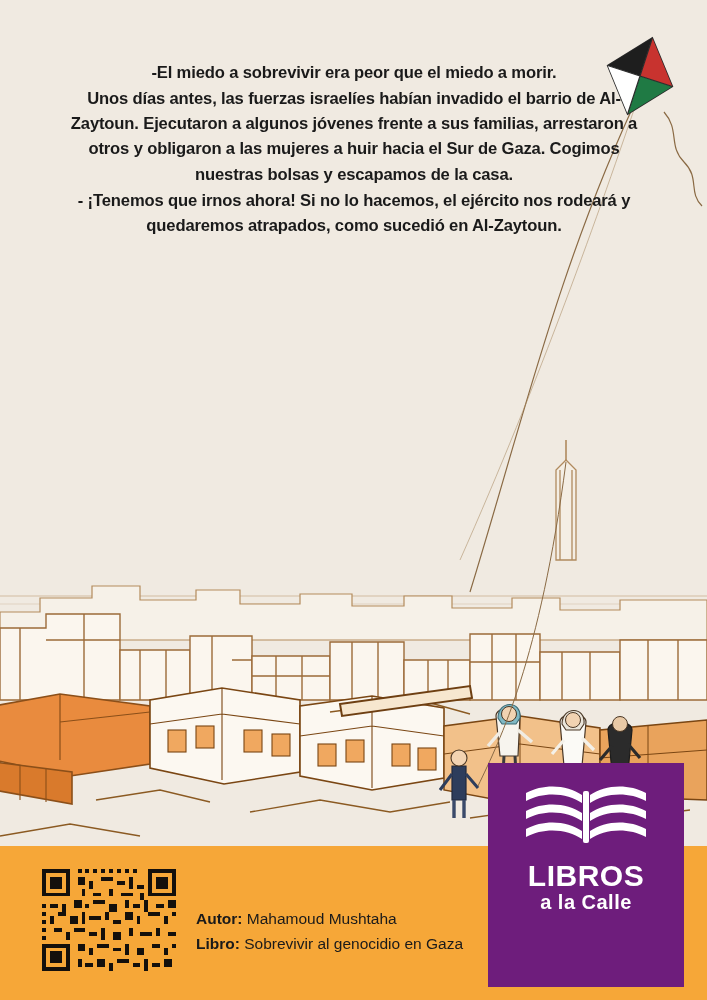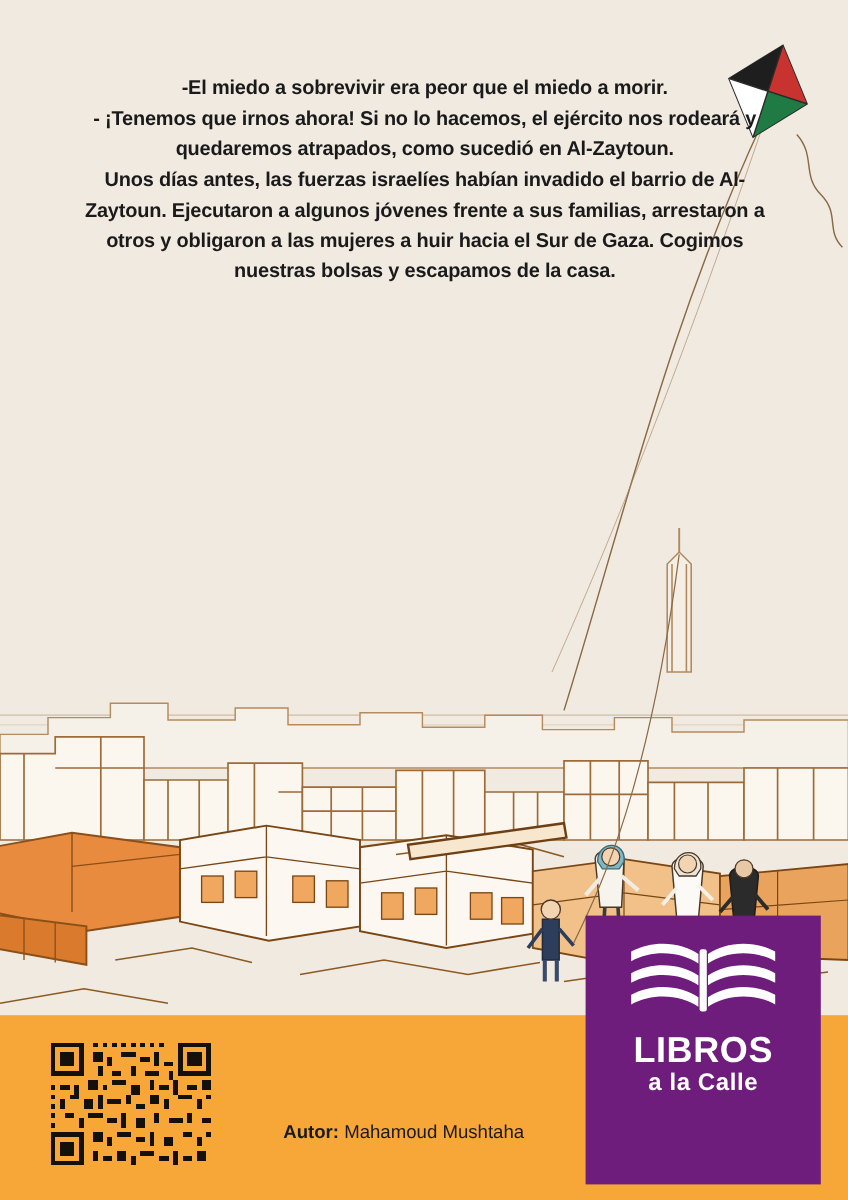--- a/index.html
+++ b/index.html
@@ -77,21 +77,20 @@
 
   
   .credits {
     position: absolute;
     left: 196px;
     bottom: 44px;
     z-index: 10;
     font-size: 15.5px;
     color: #1a1a1a;
     line-height: 1.62;
-    margin-left: 40px;
   }
   .credits .lbl { font-weight: bold; }
 
   
   .logo-box {
     position: absolute;
     right: 23px;
     bottom: 13px;
     width: 196px;
     height: 224px;
@@ -271,22 +270,22 @@
 
       <g stroke="#8a6a44" stroke-width="1" fill="none">
         <path d="M478 786 C 500 740, 540 660, 566 462"></path>
       </g>
 
     </g>
   </svg>
 
   <div class="quote-block">
     <p class="para">-El miedo a sobrevivir era peor que el miedo a morir.</p>
+    <p class="para">Unos días antes, las fuerzas israelíes habían invadido el barrio de Al-Zaytoun. Ejecutaron a algunos jóvenes frente a sus familias, arrestaron a otros y obligaron a las mujeres a huir hacia el Sur de Gaza. Cogimos nuestras bolsas y escapamos de la casa.</p>
     <p class="para">- ¡Tenemos que irnos ahora! Si no lo hacemos, el ejército nos rodeará y quedaremos atrapados, como sucedió en Al-Zaytoun.</p>
-    <p class="para">Unos días antes, las fuerzas israelíes habían invadido el barrio de Al-Zaytoun. Ejecutaron a algunos jóvenes frente a sus familias, arrestaron a otros y obligaron a las mujeres a huir hacia el Sur de Gaza. Cogimos nuestras bolsas y escapamos de la casa.</p>
   </div>
 
   <div class="orange-bar"></div>
 
   <div class="qr-wrap">
     <svg width="148" height="110" viewBox="0 0 37 28" shape-rendering="crispEdges" aria-hidden="true">
       <rect x="0" y="0" width="37" height="28" fill="#f6a738"></rect>
       <g fill="#14100c">
 
         <rect x="1" y="1" width="7" height="1"></rect>
@@ -390,20 +389,24 @@
         <rect x="32" y="24" width="2" height="2"></rect>
       </g>
     </svg>
   </div>
 
   <div class="credits">
     <div>
       <span class="lbl">Autor:</span>
       <span>Mahamoud Mushtaha</span>
     </div>
+    <div>
+      <span class="lbl">Libro:</span>
+      <span>Sobrevivir al genocidio en Gaza</span>
+    </div>
   </div>
 
   <div class="logo-box">
     <svg class="logo-mark" viewBox="0 0 124 72" aria-hidden="true">
       <g fill="#ffffff">
         <path d="M2 12 C 20 2, 44 4, 58 14 L58 22 C 44 12, 20 10, 2 20 Z"></path>
         <path d="M66 14 C 80 4, 104 2, 122 12 L122 20 C 104 10, 80 12, 66 22 Z"></path>
         <path d="M2 30 C 20 20, 44 22, 58 32 L58 40 C 44 30, 20 28, 2 38 Z"></path>
         <path d="M66 32 C 80 22, 104 20, 122 30 L122 38 C 104 28, 80 30, 66 40 Z"></path>
         <path d="M2 48 C 20 38, 44 40, 58 50 L58 58 C 44 48, 20 46, 2 56 Z"></path>

